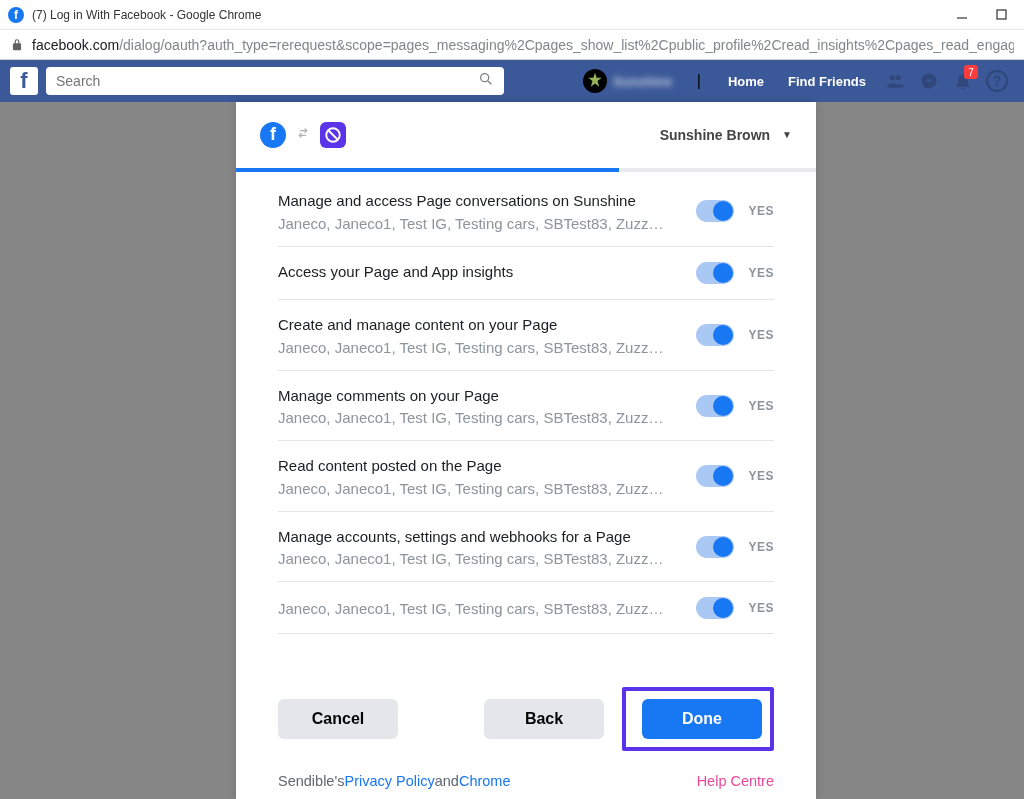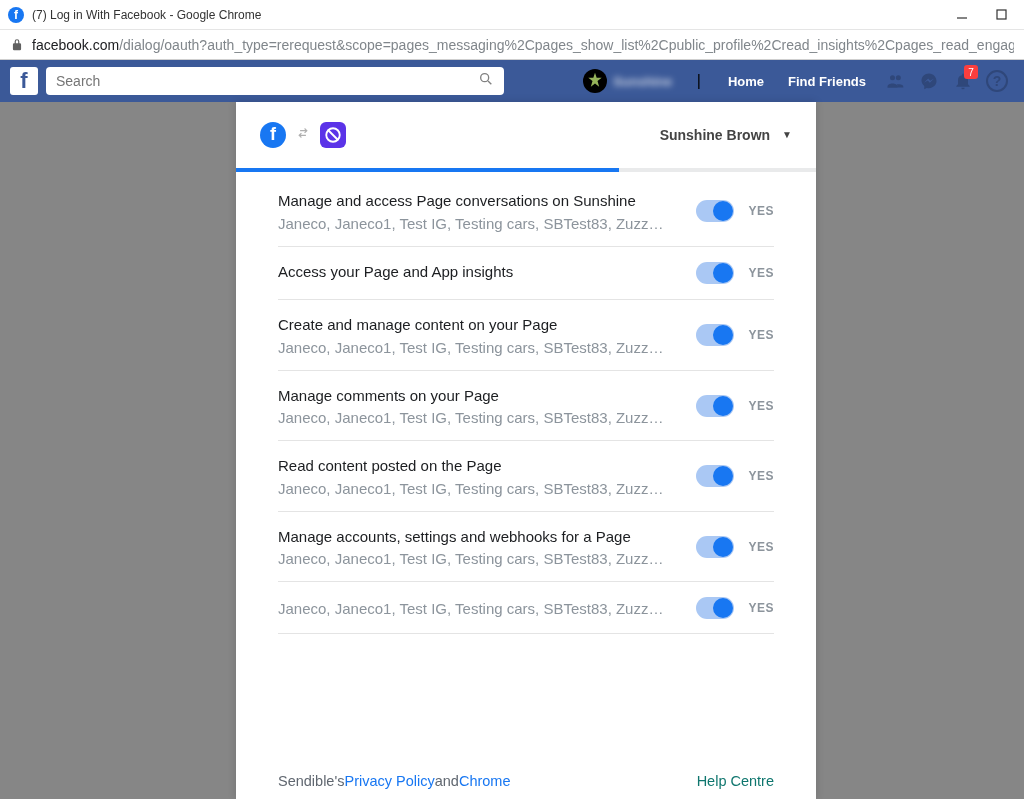--- a/index.html
+++ b/index.html
@@ -74,21 +74,21 @@
 
 .dialog-footer { padding: 28px 42px 10px; }
 .btn-row { display: flex; gap: 18px; align-items: center; }
 .btn { height: 40px; border-radius: 6px; font-size: 16px; font-weight: 600; display: flex; align-items: center; justify-content: center; border: none; cursor: pointer; }
 .btn-cancel { background: #e4e6eb; color: #050505; width: 120px; }
 .btn-back { background: #e4e6eb; color: #050505; width: 120px; margin-left: auto; }
 .btn-done { background: #1877f2; color: #fff; width: 120px; margin-left: 8px; }
 .done-highlight { border: 4px solid #5b33e8; padding: 8px; border-radius: 2px; display: inline-flex; }
 .footer-links { display: flex; align-items: center; font-size: 14.5px; color: #606770; margin-top: 22px; }
 .footer-links a, .footer-links .lk { color: #1877f2; }
-.footer-links .help { margin-left: auto; color: #0f766e; text-align: right; }
+.footer-links .help { margin-left: auto; color: #ec4899; text-align: right; }
 </style>
 </head>
 <body>
 
 <div class="chrome-titlebar">
   <div class="fb-favicon">f</div>
   <div class="title">(7) Log in With Facebook - Google Chrome</div>
   <div class="win-controls">
     <div class="win-btn">
         <svg width="12" height="12" viewBox="0 0 12 12">
@@ -270,20 +270,27 @@
       <span class="toggle-label">YES</span>
     </div>
           </div>
           <div class="perm-item">
     
     </div>
         </div>
     </div>
 
     <div class="dialog-footer">
+      <div class="btn-row">
+        <button class="btn btn-cancel">Cancel</button>
+        <button class="btn btn-back">Back</button>
+        <span class="done-highlight">
+          <button class="btn btn-done">Done</button>
+        </span>
+      </div>
       <div class="footer-links">
         <span>Sendible's </span>
         <span class="lk">Privacy Policy</span>
         <span> and </span>
         <span class="lk">Chrome</span>
         <span class="help">Help Centre</span>
       </div>
     </div>
   </div>
 </div>

